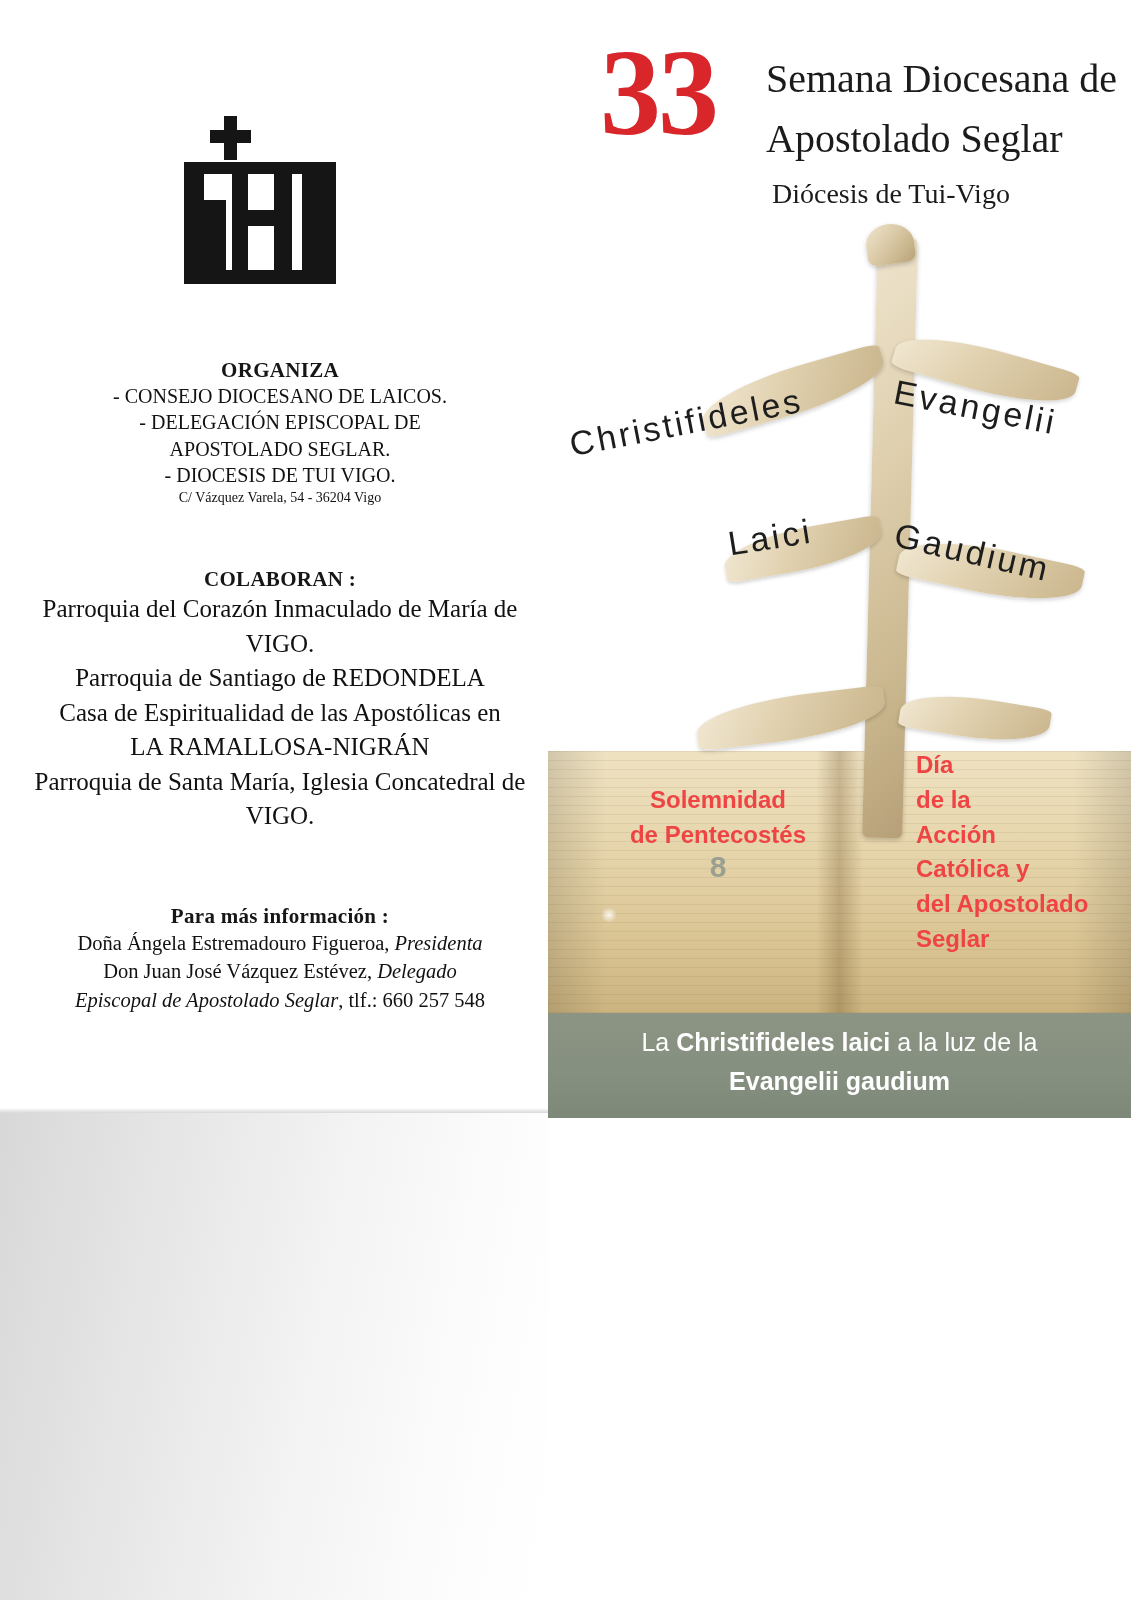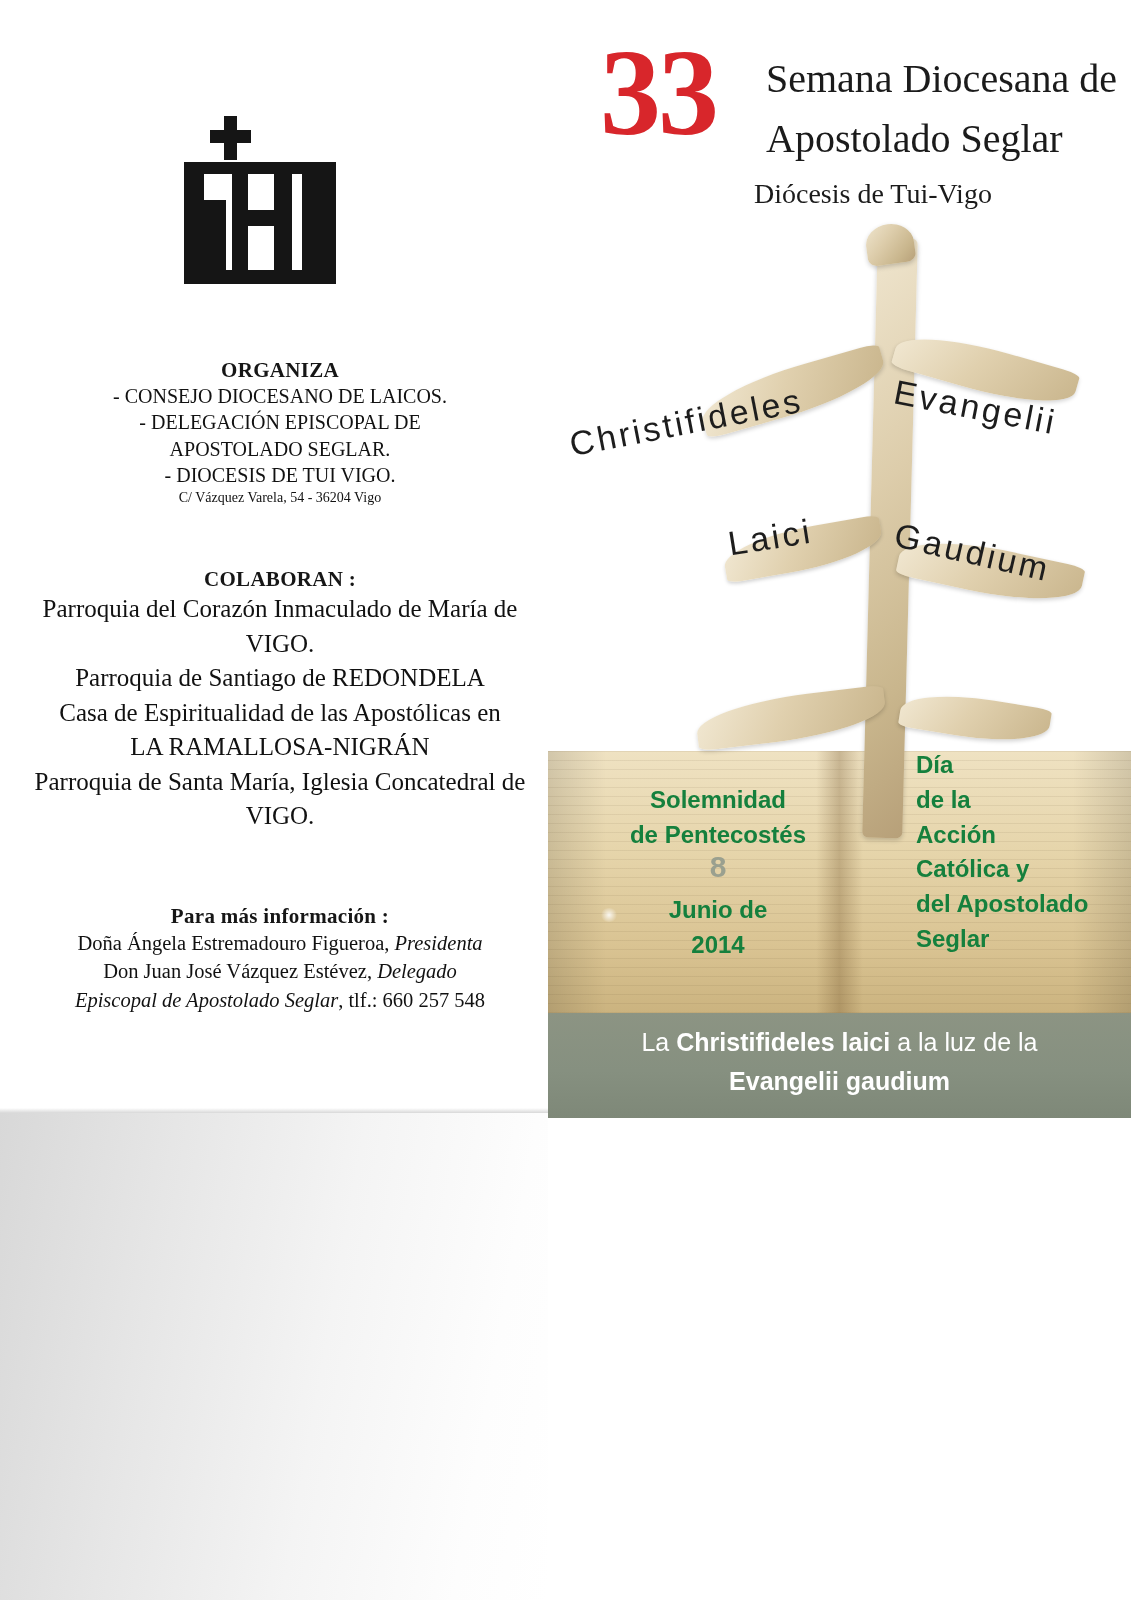--- a/index.html
+++ b/index.html
@@ -103,21 +103,21 @@
     left: 218px;
     font-family: "Liberation Serif", serif;
     font-size: 40px;
     color: #1b1b1b;
     white-space: nowrap;
   }
   #poster-head-l1 { top: 55px; }
   #poster-head-l2 { top: 115px; }
   #poster-head-sub {
     position: absolute;
-    left: 206px;
+    left: 224px;
     top: 178px;
     font-size: 28px;
     color: #1b1b1b;
     white-space: nowrap;
   }
 
   
   #poster-img {
     position: absolute;
     left: 0;
@@ -200,21 +200,21 @@
   #w-christifideles { left: 20px; top: 175px; transform: rotate(-11deg); }
   #w-evangelii      { left: 345px; top: 160px; transform: rotate(11deg); }
   #w-laici          { left: 180px; top: 290px; transform: rotate(-9deg); }
   #w-gaudium        { left: 345px; top: 305px; transform: rotate(13deg); }
 
   
   .btxt {
     position: absolute;
     font-family: "Liberation Sans", sans-serif;
     font-weight: bold;
-    color: #15803d;
+    color: #ef4444;
     line-height: 1.45;
   }
   #solemnidad { left: 45px; top: 555px; width: 250px; text-align: center; font-size: 24px; }
   #fecha      { left: 45px; top: 665px; width: 250px; text-align: center; font-size: 24px; }
   #num8       { left: 45px; top: 617px; width: 250px; text-align: center; font-size: 30px; color: #9aa08f; }
   #dia-box    { left: 368px; top: 520px; width: 215px; font-size: 24px; }
 
   #ground-text {
     position: absolute;
     left: 20px;
@@ -311,24 +311,20 @@
       <div class="latin-word" id="w-christifideles">Christifideles</div>
       <div class="latin-word" id="w-evangelii">Evangelii</div>
       <div class="latin-word" id="w-laici">Laici</div>
       <div class="latin-word" id="w-gaudium">Gaudium</div>
 
       <div class="btxt" id="solemnidad">
         <div>Solemnidad</div>
         <div>de Pentecostés</div>
       </div>
       <div class="btxt" id="num8">8</div>
-      <div class="btxt" id="fecha">
-        <div>Junio de</div>
-        <div>2014</div>
-      </div>
 
       <div class="btxt" id="dia-box">
         <div>Día</div>
         <div>de la</div>
         <div>Acción</div>
         <div>Católica y</div>
         <div>del Apostolado</div>
         <div>Seglar</div>
       </div>
 

